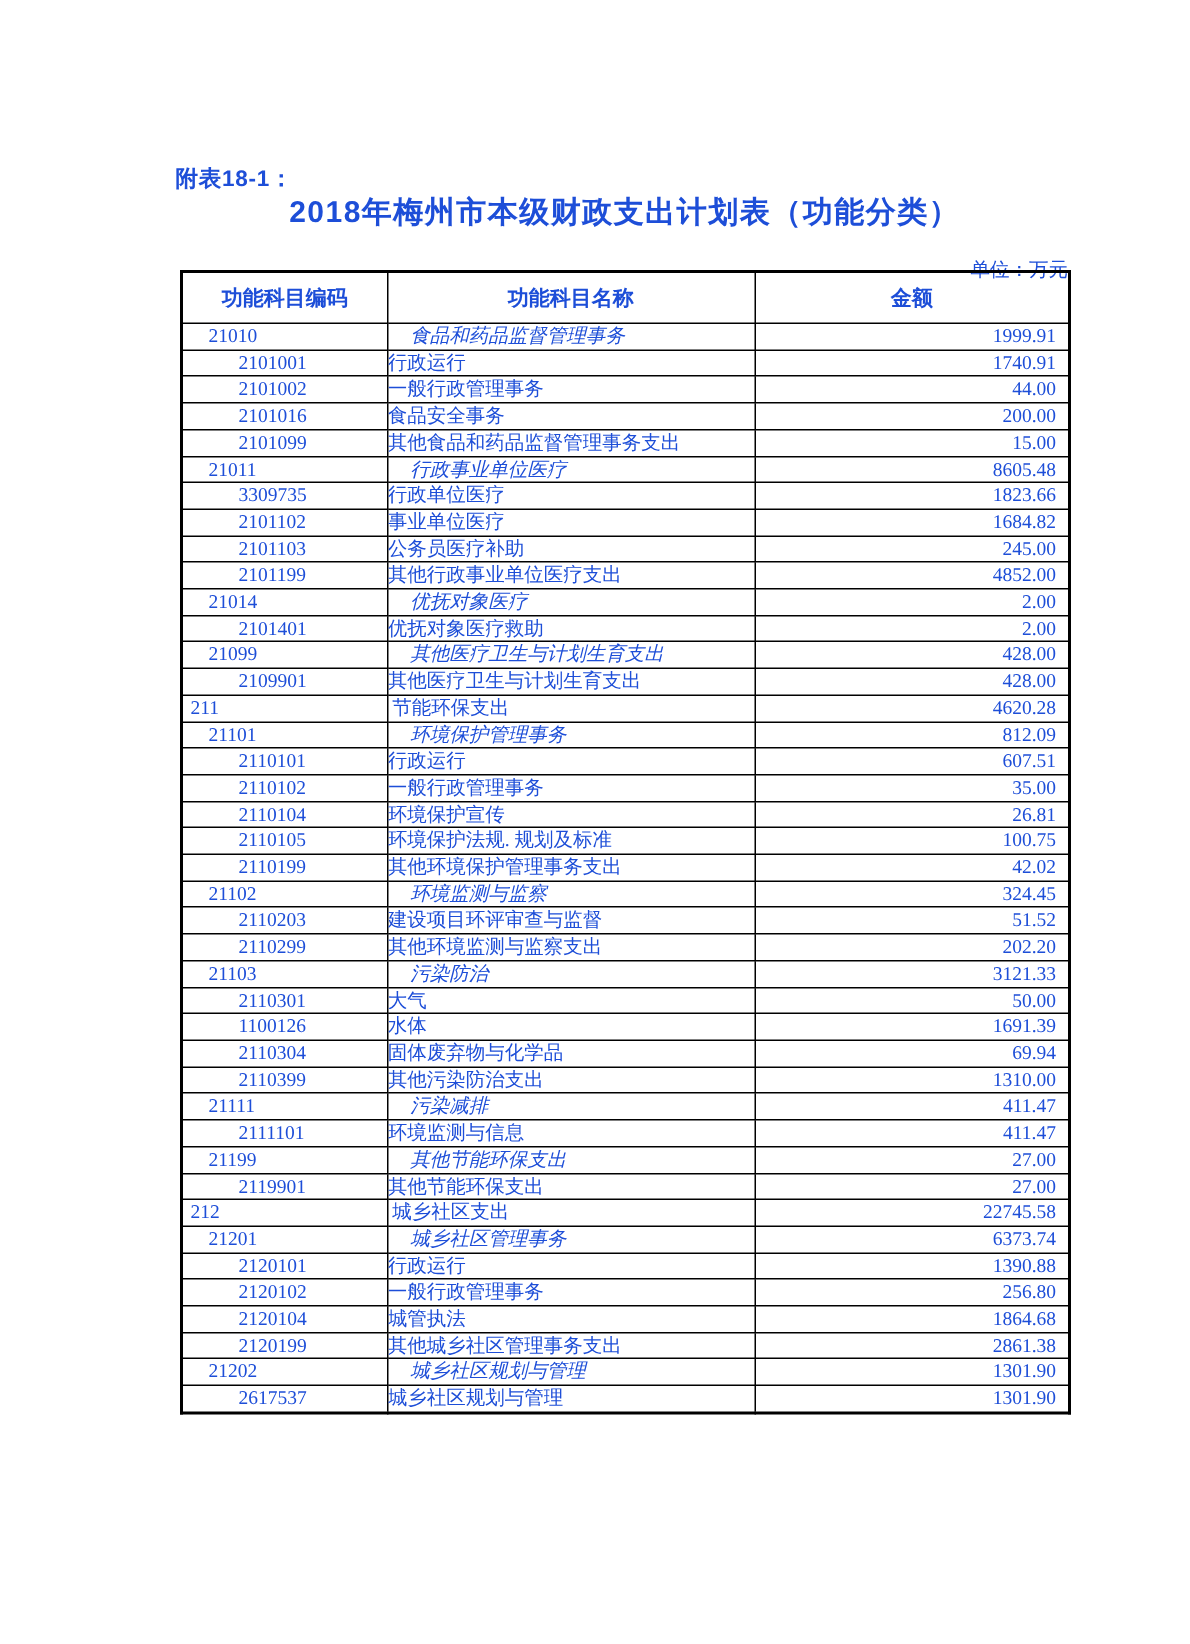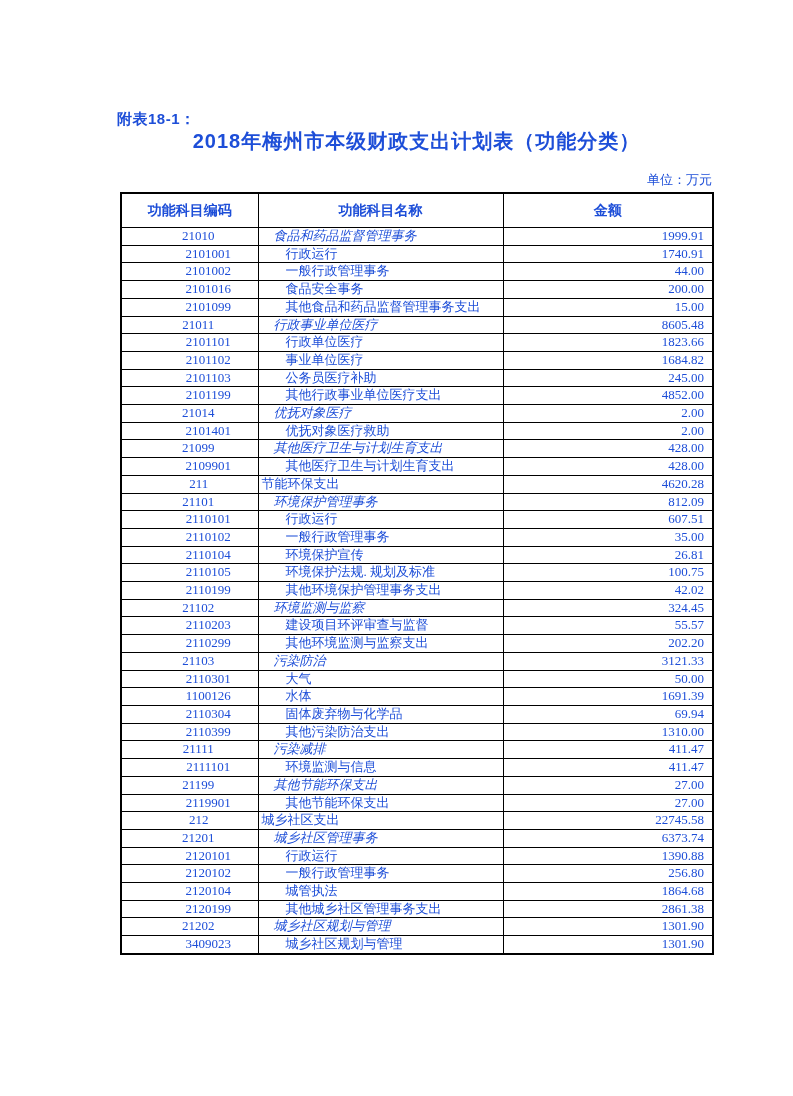--- a/index.html
+++ b/index.html
@@ -39,21 +39,21 @@
   }
   .unit-label {
     position: absolute;
     right: 101px;
     top: 171px;
     font-size: 13px;
   }
   .fin-table {
     position: absolute;
     left: 100px;
-    top: 192px;
+    top: 180px;
     width: 592px;
     border-collapse: collapse;
     table-layout: fixed;
   }
   .fin-table, .fin-table th, .fin-table td {
     border: 1px solid #000000;
   }
   .fin-table {
     border: 2px solid #000000;
   }
@@ -66,29 +66,29 @@
     padding: 0;
   }
   .fin-table td {
     font-size: 13px;
     height: 16.7px;
     padding: 0;
     white-space: nowrap;
     overflow: hidden;
     line-height: 16.7px;
   }
-  .fin-table td.code-cell { text-align: center; }
+  .fin-table td.code-cell { text-align: left; }
   .fin-table td.name-cell { text-align: left; }
   .fin-table td.amount-cell { text-align: right; padding-right: 8px; }
-  .lvl0 .code-cell { padding-left: 18px; }
+  .lvl0 .code-cell { padding-left: 5px; }
   .lvl1 .code-cell { padding-left: 17px; }
   .lvl2 .code-cell { padding-left: 37px; }
   .lvl0 .name-cell { padding-left: 3px; }
   .lvl1 .name-cell { padding-left: 15px; font-style: italic; }
-  .lvl2 .name-cell { padding-left: 27px; }
+  .lvl2 .name-cell { }
   .page-number {
     position: absolute;
     left: 0;
     top: 984px;
     width: 100%;
     text-align: center;
     font-size: 15px;
   }
 </style>
 </head>
@@ -140,21 +140,21 @@
           <td class="code-cell">2101099</td>
           <td class="name-cell">其他食品和药品监督管理事务支出</td>
           <td class="amount-cell">15.00</td>
         </tr>
         <tr class="lvl1">
           <td class="code-cell">21011</td>
           <td class="name-cell">行政事业单位医疗</td>
           <td class="amount-cell">8605.48</td>
         </tr>
         <tr class="lvl2">
-          <td class="code-cell">2101101</td>
+          <td class="code-cell">3309735</td>
           <td class="name-cell">行政单位医疗</td>
           <td class="amount-cell">1823.66</td>
         </tr>
         <tr class="lvl2">
           <td class="code-cell">2101102</td>
           <td class="name-cell">事业单位医疗</td>
           <td class="amount-cell">1684.82</td>
         </tr>
         <tr class="lvl2">
           <td class="code-cell">2101103</td>
@@ -222,21 +222,21 @@
           <td class="amount-cell">42.02</td>
         </tr>
         <tr class="lvl1">
           <td class="code-cell">21102</td>
           <td class="name-cell">环境监测与监察</td>
           <td class="amount-cell">324.45</td>
         </tr>
         <tr class="lvl2">
           <td class="code-cell">2110203</td>
           <td class="name-cell">建设项目环评审查与监督</td>
-          <td class="amount-cell">55.57</td>
+          <td class="amount-cell">51.52</td>
         </tr>
         <tr class="lvl2">
           <td class="code-cell">2110299</td>
           <td class="name-cell">其他环境监测与监察支出</td>
           <td class="amount-cell">202.20</td>
         </tr>
         <tr class="lvl1">
           <td class="code-cell">21103</td>
           <td class="name-cell">污染防治</td>
           <td class="amount-cell">3121.33</td>
@@ -310,21 +310,21 @@
           <td class="code-cell">2120199</td>
           <td class="name-cell">其他城乡社区管理事务支出</td>
           <td class="amount-cell">2861.38</td>
         </tr>
         <tr class="lvl1">
           <td class="code-cell">21202</td>
           <td class="name-cell">城乡社区规划与管理</td>
           <td class="amount-cell">1301.90</td>
         </tr>
         <tr class="lvl2">
-          <td class="code-cell">3409023</td>
+          <td class="code-cell">2617537</td>
           <td class="name-cell">城乡社区规划与管理</td>
           <td class="amount-cell">1301.90</td>
         </tr>
       </tbody>
   </table>
 
   <div class="page-number">— 22 —</div>
 
 </div>
 

